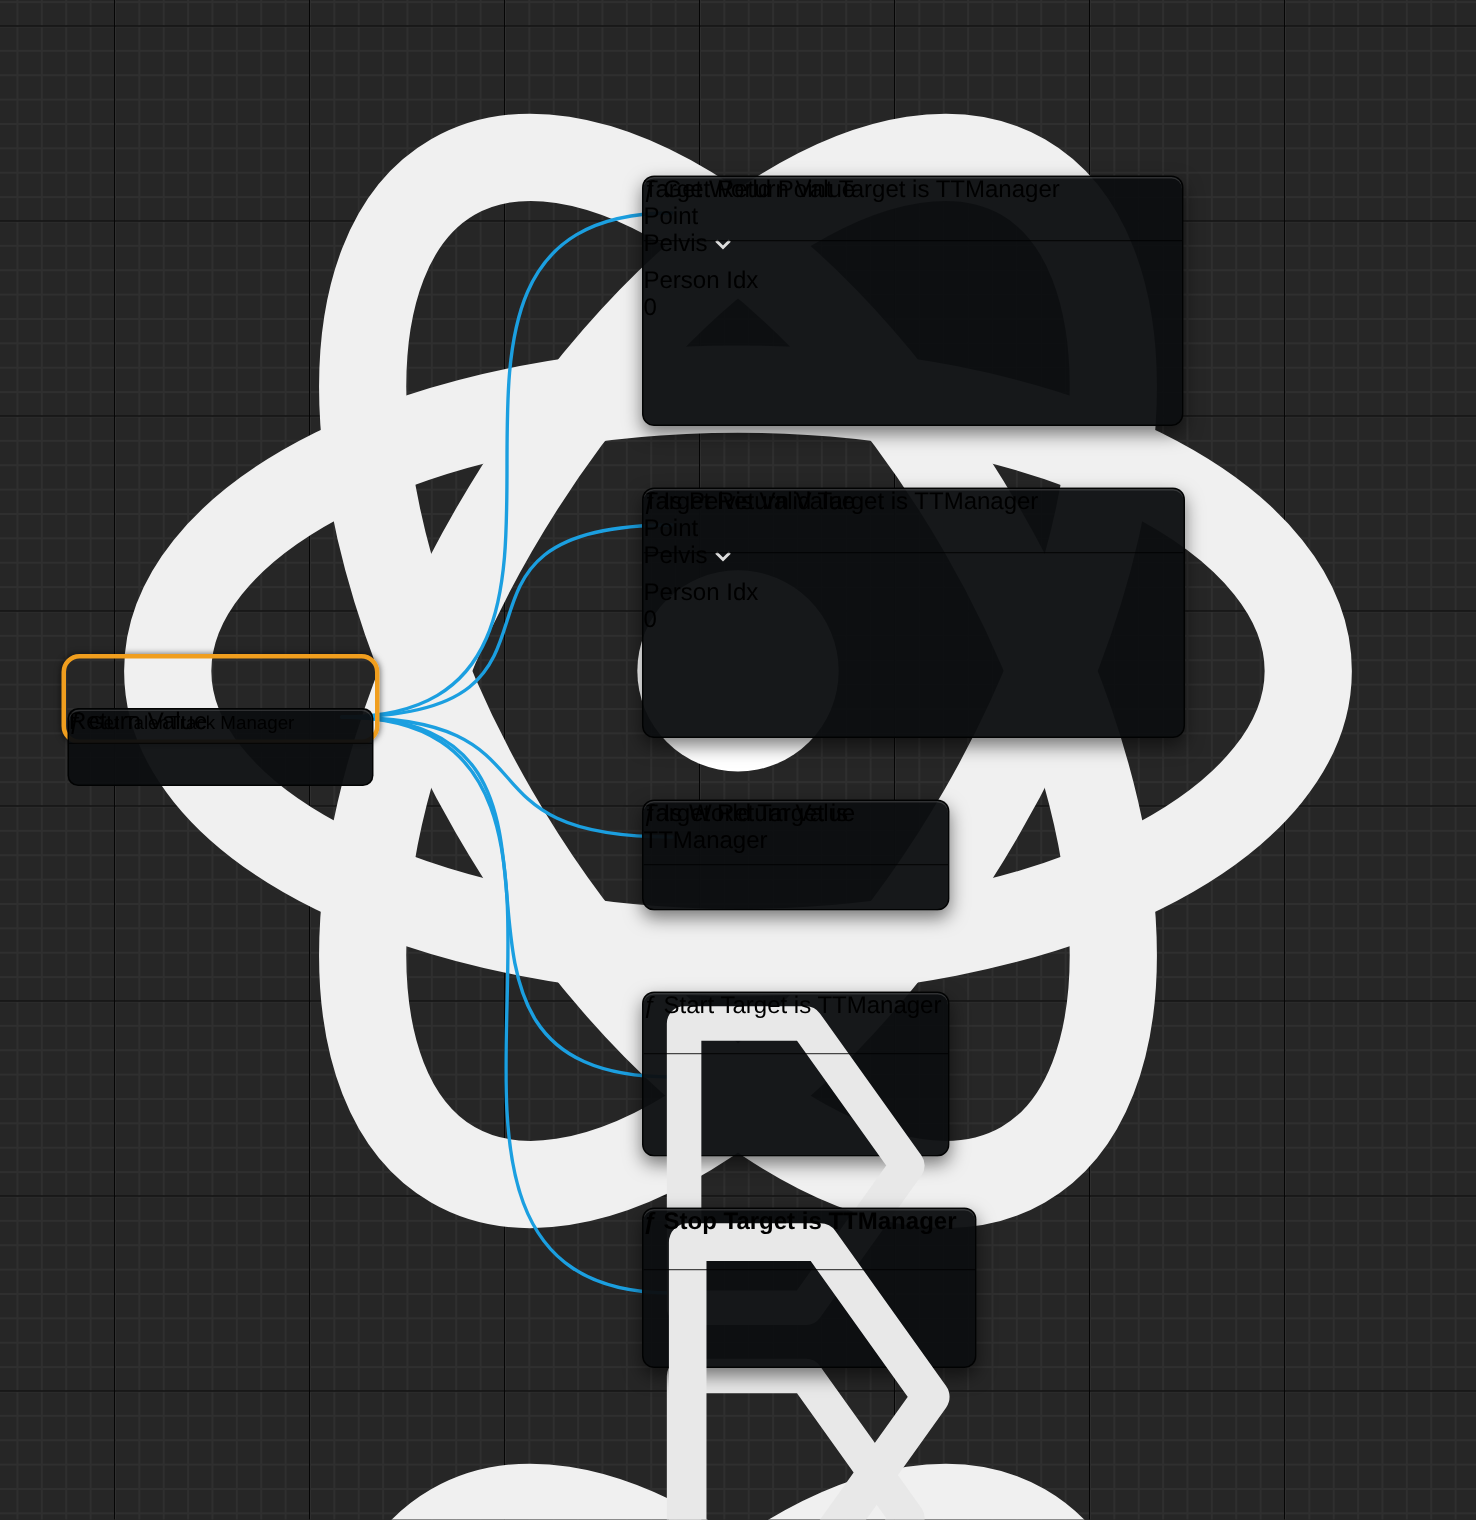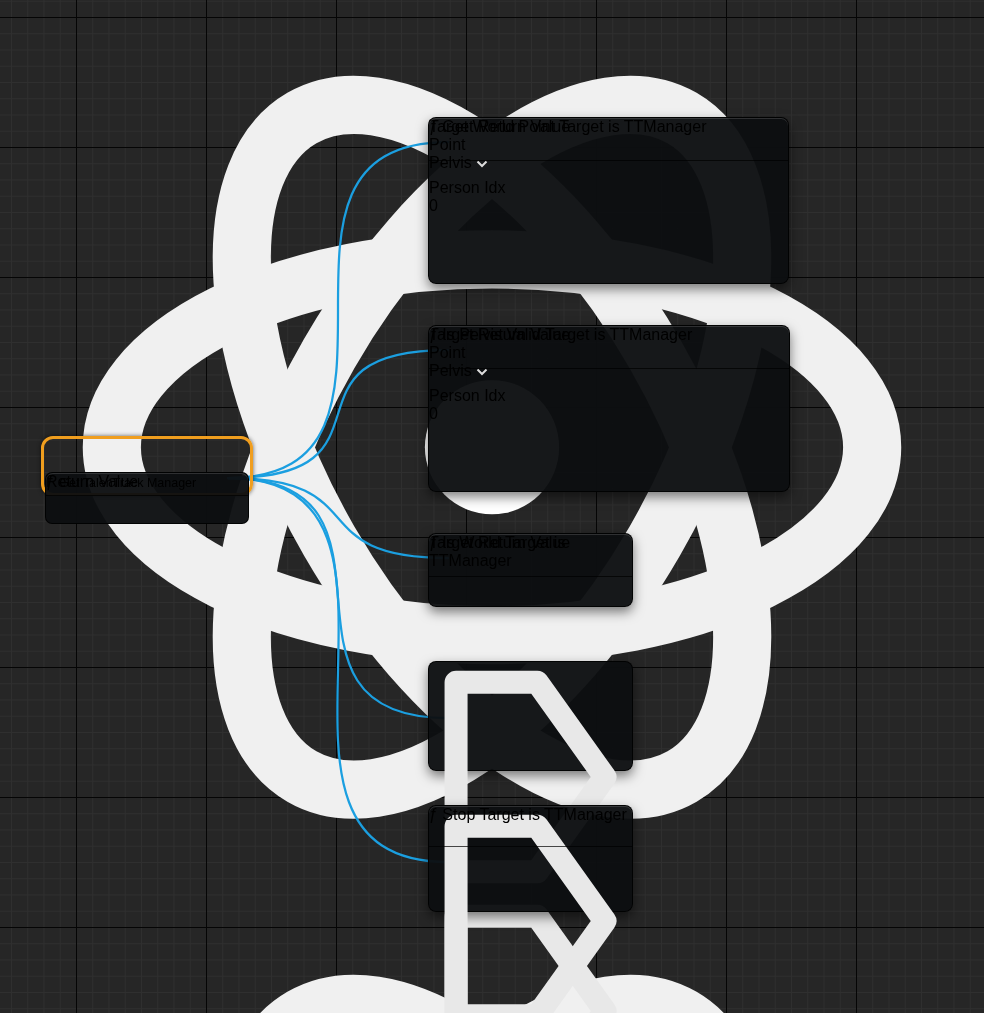--- a/index.html
+++ b/index.html
@@ -193,36 +193,41 @@
   <div class="stub" style="left:0px; top:56px; width:20px;"></div>
   <div class="pin filled-obj" style="left:14px; top:51px;"></div>
   <span class="lbl" style="left:34px; top:50px;">Target</span>
   <span class="lbl" style="right:30px; top:50px;">Return Value</span>
   <div class="pin hollow bool" style="left:177px; top:51px;"></div>
 </div>
 
 
 
 <div class="node" style="left:428px; top:629px; width:205px; height:110px;">
+  <div class="hdr blue" style="height:40px;">
+    <span class="fx">ƒ</span>
+    <span class="title">Start</span>
+    <span class="subtitle" style="top:21px;">Target is TTManager</span>
+  </div>
   <svg class="exec" style="left:13px; top:49px;" viewBox="0 0 15 17">
     <path d="M2 1.5 H8 L13 8.5 L8 15.5 H2 Z" fill="none" stroke="#e8e8e8" stroke-width="1.7" stroke-linejoin="round"></path>
   </svg>
   <svg class="exec" style="left:178px; top:49px;" viewBox="0 0 15 17">
     <path d="M2 1.5 H8 L13 8.5 L8 15.5 H2 Z" fill="none" stroke="#e8e8e8" stroke-width="1.7" stroke-linejoin="round"></path>
   </svg>
   <div class="stub" style="left:0px; top:88px; width:20px;"></div>
   <div class="pin filled-obj" style="left:14px; top:83px;"></div>
   
   
   <div class="pin hollow bool" style="left:177px; top:83px;"></div>
 </div>
 
 
 
-<div class="node" style="left:428px; top:773px; width:205px; height:107px;">
+<div class="node" style="left:428px; top:773px; width:223px; height:107px;font-weight:bold;">
   <div class="hdr blue" style="height:40px;">
     <span class="fx">ƒ</span>
     <span class="title">Stop</span>
     <span class="subtitle" style="top:21px;">Target is TTManager</span>
   </div>
   <svg class="exec" style="left:13px; top:48px;" viewBox="0 0 15 17">
     <path d="M2 1.5 H8 L13 8.5 L8 15.5 H2 Z" fill="none" stroke="#e8e8e8" stroke-width="1.7" stroke-linejoin="round"></path>
   </svg>
   <svg class="exec" style="left:178px; top:48px;" viewBox="0 0 15 17">
     <path d="M2 1.5 H8 L13 8.5 L8 15.5 H2 Z" fill="none" stroke="#e8e8e8" stroke-width="1.7" stroke-linejoin="round"></path>

